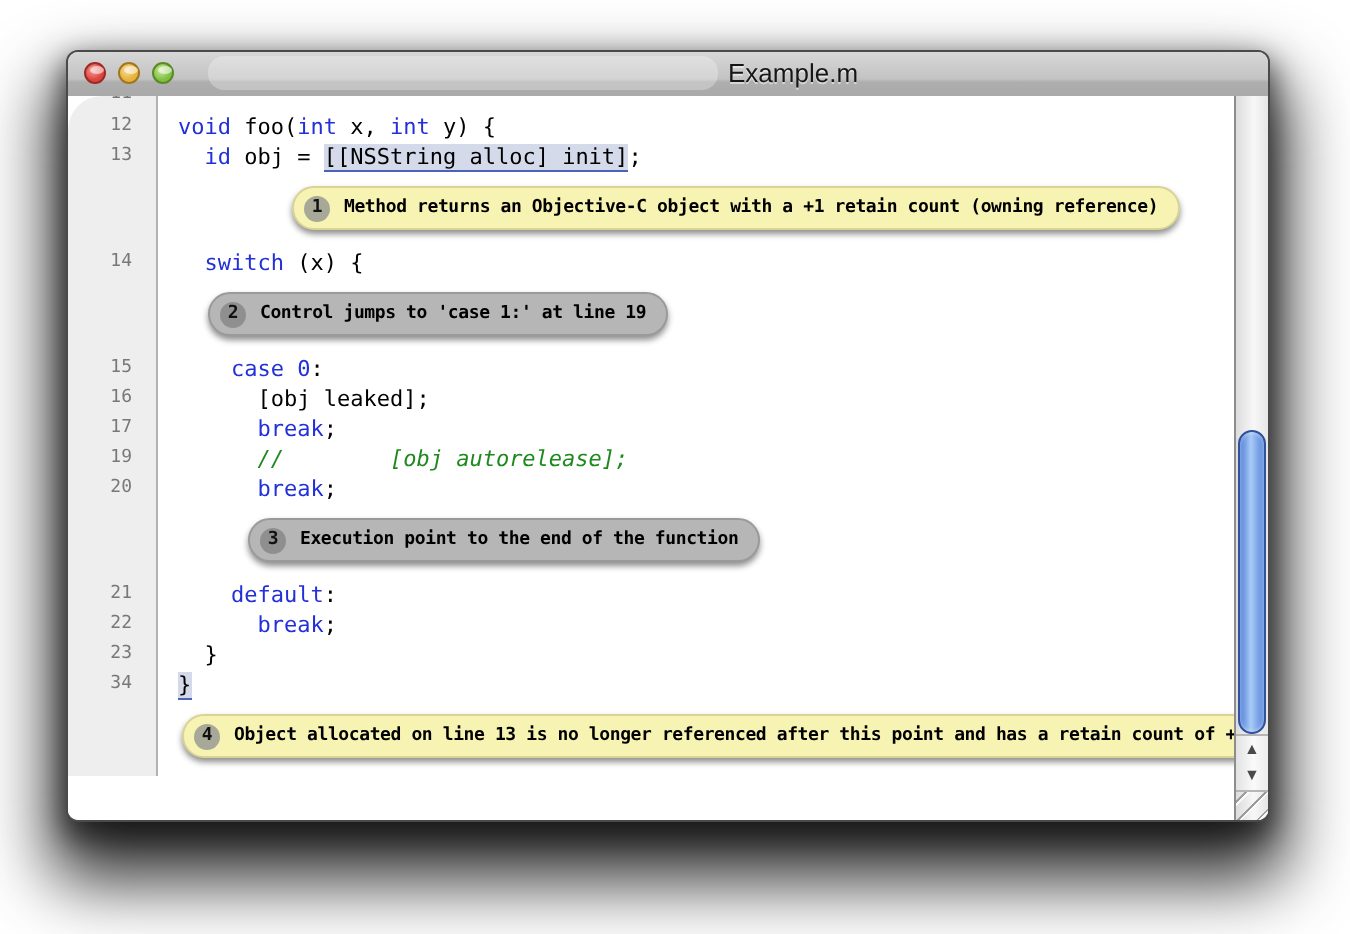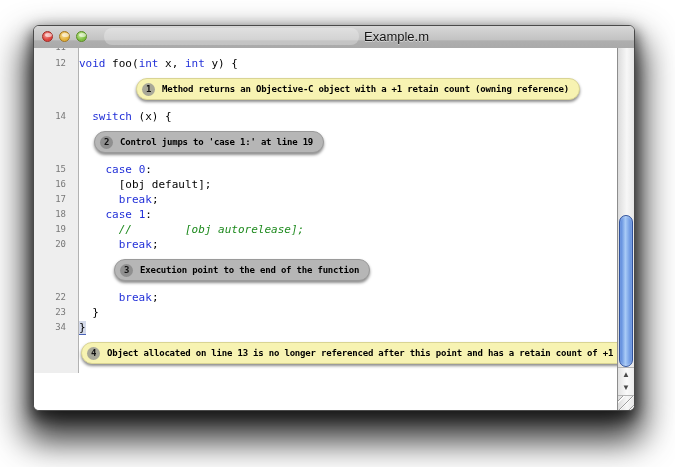--- a/index.html
+++ b/index.html
@@ -31,32 +31,32 @@
   .lights { position:absolute; left:8px; top:5px; display:flex; gap:6px; }
   .light { width:11px; height:11px; border-radius:50%; position:relative; }
   .light::after { content:""; position:absolute; left:2px; top:1px; width:7px; height:4px;
     border-radius:50%; background:rgba(255,255,255,0.55); }
   .light-close { background:radial-gradient(circle at 40% 35%, #f2a09a, var(--light-close) 60%); border:1px solid #9e2a24; }
   .light-min   { background:radial-gradient(circle at 40% 35%, #f8dc9a, var(--light-min) 60%); border:1px solid #a3751f; }
   .light-zoom  { background:radial-gradient(circle at 40% 35%, #cdeB9e, var(--light-zoom) 60%); border:1px solid #5a8a25; }
 
   
   .content { position:absolute; left:0; top:22px; right:0; bottom:0; background:#fff; display:flex; }
-  .editor { flex:1 1 auto; overflow:hidden; position:relative; }
+  .editor { flex:1 1 auto; overflow:hidden; position:relative;border-radius:17px; }
 
   .row { display:flex; height:15px; line-height:15px; }
   .row-partial { height:8px; overflow:hidden; }
   .row-partial .gutter-cell { margin-top:-8px; }
   .gutter-cell {
     flex:0 0 45px; background:var(--gutter-bg); border-right:1px solid var(--gutter-border);
     text-align:right; padding-right:12px; color:var(--gutter-text);
     font-family:"DejaVu Sans Mono", monospace; font-size:9px;
   }
   .code-cell {
-    flex:1 1 auto; padding-left:0; white-space:pre;
+    flex:1 1 auto; padding-left:10px; white-space:pre;
     font-family:"DejaVu Sans Mono", monospace; font-size:11px; color:var(--plain);
   }
   .tok-k { color:var(--keyword); }
   .tok-c { color:var(--comment); font-style:italic; }
   .tok-h { background:var(--highlight-bg); border-bottom:1px solid var(--highlight-underline); color:var(--plain); }
 
   
   .bubble-row { height:auto; }
   .bubble-row .gutter-cell { height:38px; }
   .bubble-row .code-cell { padding-top:7px; padding-bottom:9px; }
@@ -119,20 +119,24 @@
     <div class="editor">
       <div>
           <div class="row row-partial">
             <div class="gutter-cell">11</div>
             <div class="code-cell"></div>
           </div>
           <div class="row">
             <div class="gutter-cell">12</div>
             <div class="code-cell"><span class="tok-k">void</span><span class="tok-p"> foo(</span><span class="tok-k">int</span><span class="tok-p"> x, </span><span class="tok-k">int</span><span class="tok-p"> y) {</span></div>
           </div>
+          <div class="row">
+            <div class="gutter-cell">13</div>
+            <div class="code-cell"><span class="tok-p">  </span><span class="tok-k">id</span><span class="tok-p"> obj = </span><span class="tok-h">[[NSString alloc] init]</span><span class="tok-p">;</span></div>
+          </div>
           <div class="row bubble-row">
             <div class="gutter-cell"></div>
             <div class="code-cell"><div class="bubble bubble-yellow" style="margin-left: 57px;">
                 <span class="badge">1</span>
                 <span>Method returns an Objective-C object with a +1 retain count (owning reference)</span>
               </div></div>
           </div>
           <div class="row">
             <div class="gutter-cell">14</div>
             <div class="code-cell"><span class="tok-p">  </span><span class="tok-k">switch</span><span class="tok-p"> (x) {</span></div>
@@ -143,44 +147,44 @@
                 <span class="badge">2</span>
                 <span>Control jumps to 'case 1:'  at line 19</span>
               </div></div>
           </div>
           <div class="row">
             <div class="gutter-cell">15</div>
             <div class="code-cell"><span class="tok-p">    </span><span class="tok-k">case</span><span class="tok-p"> </span><span class="tok-k">0</span><span class="tok-p">:</span></div>
           </div>
           <div class="row">
             <div class="gutter-cell">16</div>
-            <div class="code-cell"><span class="tok-p">      [obj default];</span></div>
+            <div class="code-cell"><span class="tok-p">      [obj leaked];</span></div>
           </div>
           <div class="row">
             <div class="gutter-cell">17</div>
             <div class="code-cell"><span class="tok-p">      </span><span class="tok-k">break</span><span class="tok-p">;</span></div>
-          </div>
-          <div class="row">
-            <div class="gutter-cell">18</div>
-            <div class="code-cell"><span class="tok-p">    </span><span class="tok-k">case</span><span class="tok-p"> </span><span class="tok-k">1</span><span class="tok-p">:</span></div>
           </div>
           <div class="row">
             <div class="gutter-cell">19</div>
             <div class="code-cell"><span class="tok-c">      //        [obj autorelease];</span></div>
           </div>
           <div class="row">
             <div class="gutter-cell">20</div>
             <div class="code-cell"><span class="tok-p">      </span><span class="tok-k">break</span><span class="tok-p">;</span></div>
           </div>
           <div class="row bubble-row">
             <div class="gutter-cell"></div>
             <div class="code-cell"><div class="bubble bubble-gray" style="margin-left: 35px;">
                 <span class="badge">3</span>
                 <span>Execution point to the end of the function</span>
               </div></div>
+          </div>
+          <div class="row">
+            <div class="gutter-cell">21</div>
+            <div class="code-cell"><span class="tok-p">    </span><span class="tok-k">default</span><span class="tok-p">:</span></div>
           </div>
           <div class="row">
             <div class="gutter-cell">22</div>
             <div class="code-cell"><span class="tok-p">      </span><span class="tok-k">break</span><span class="tok-p">;</span></div>
           </div>
           <div class="row">
             <div class="gutter-cell">23</div>
             <div class="code-cell"><span class="tok-p">  }</span></div>
           </div>
           <div class="row">

